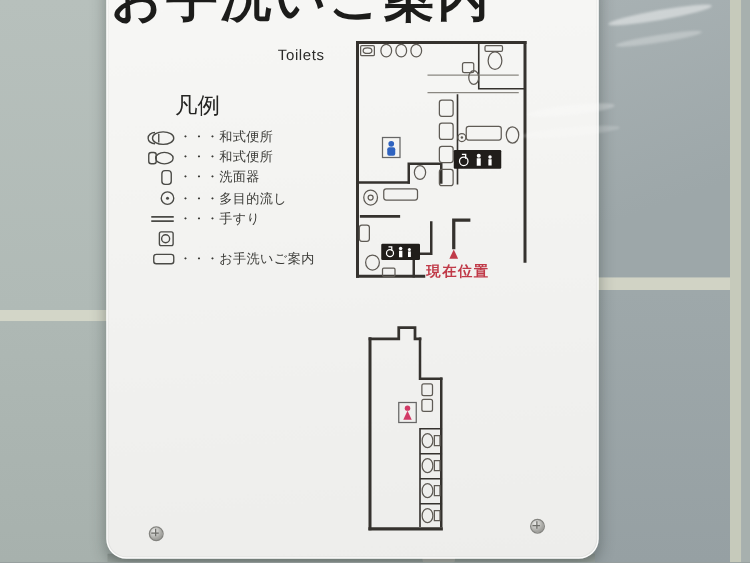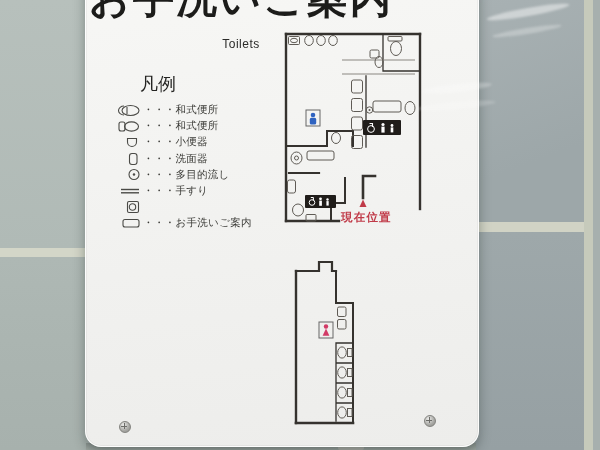--- a/index.html
+++ b/index.html
@@ -83,28 +83,20 @@
       <div class="legend-row">
         <span class="legend-ic">
           <svg width="24" height="13" viewBox="0 0 24 13" fill="none" stroke="#4a4a46" stroke-width="1.1">
             <rect x="2" y="2" width="6" height="9" rx="2"></rect>
               <ellipse cx="14.5" cy="6.5" rx="7" ry="4.6"></ellipse>
           </svg>
           </span>
         <span class="legend-label">・・・和式便所</span>
       </div>
 
-      <div class="legend-row">
-        <span class="legend-ic">
-          <svg width="18" height="12" viewBox="0 0 18 12" fill="none" stroke="#4a4a46" stroke-width="1.1">
-            <path d="M4.5,2.5 h9 v3.5 a4.5,4.5 0 0 1 -9,0 z"></path>
-          </svg>
-          </span>
-        <span class="legend-label">・・・小便器</span>
-      </div>
 
       <div class="legend-row">
         <span class="legend-ic">
           <svg width="16" height="14" viewBox="0 0 16 14" fill="none" stroke="#4a4a46" stroke-width="1.1">
             <rect x="4.5" y="1.5" width="7.5" height="11" rx="2.5"></rect>
           </svg>
           </span>
         <span class="legend-label">・・・洗面器</span>
       </div>
 

